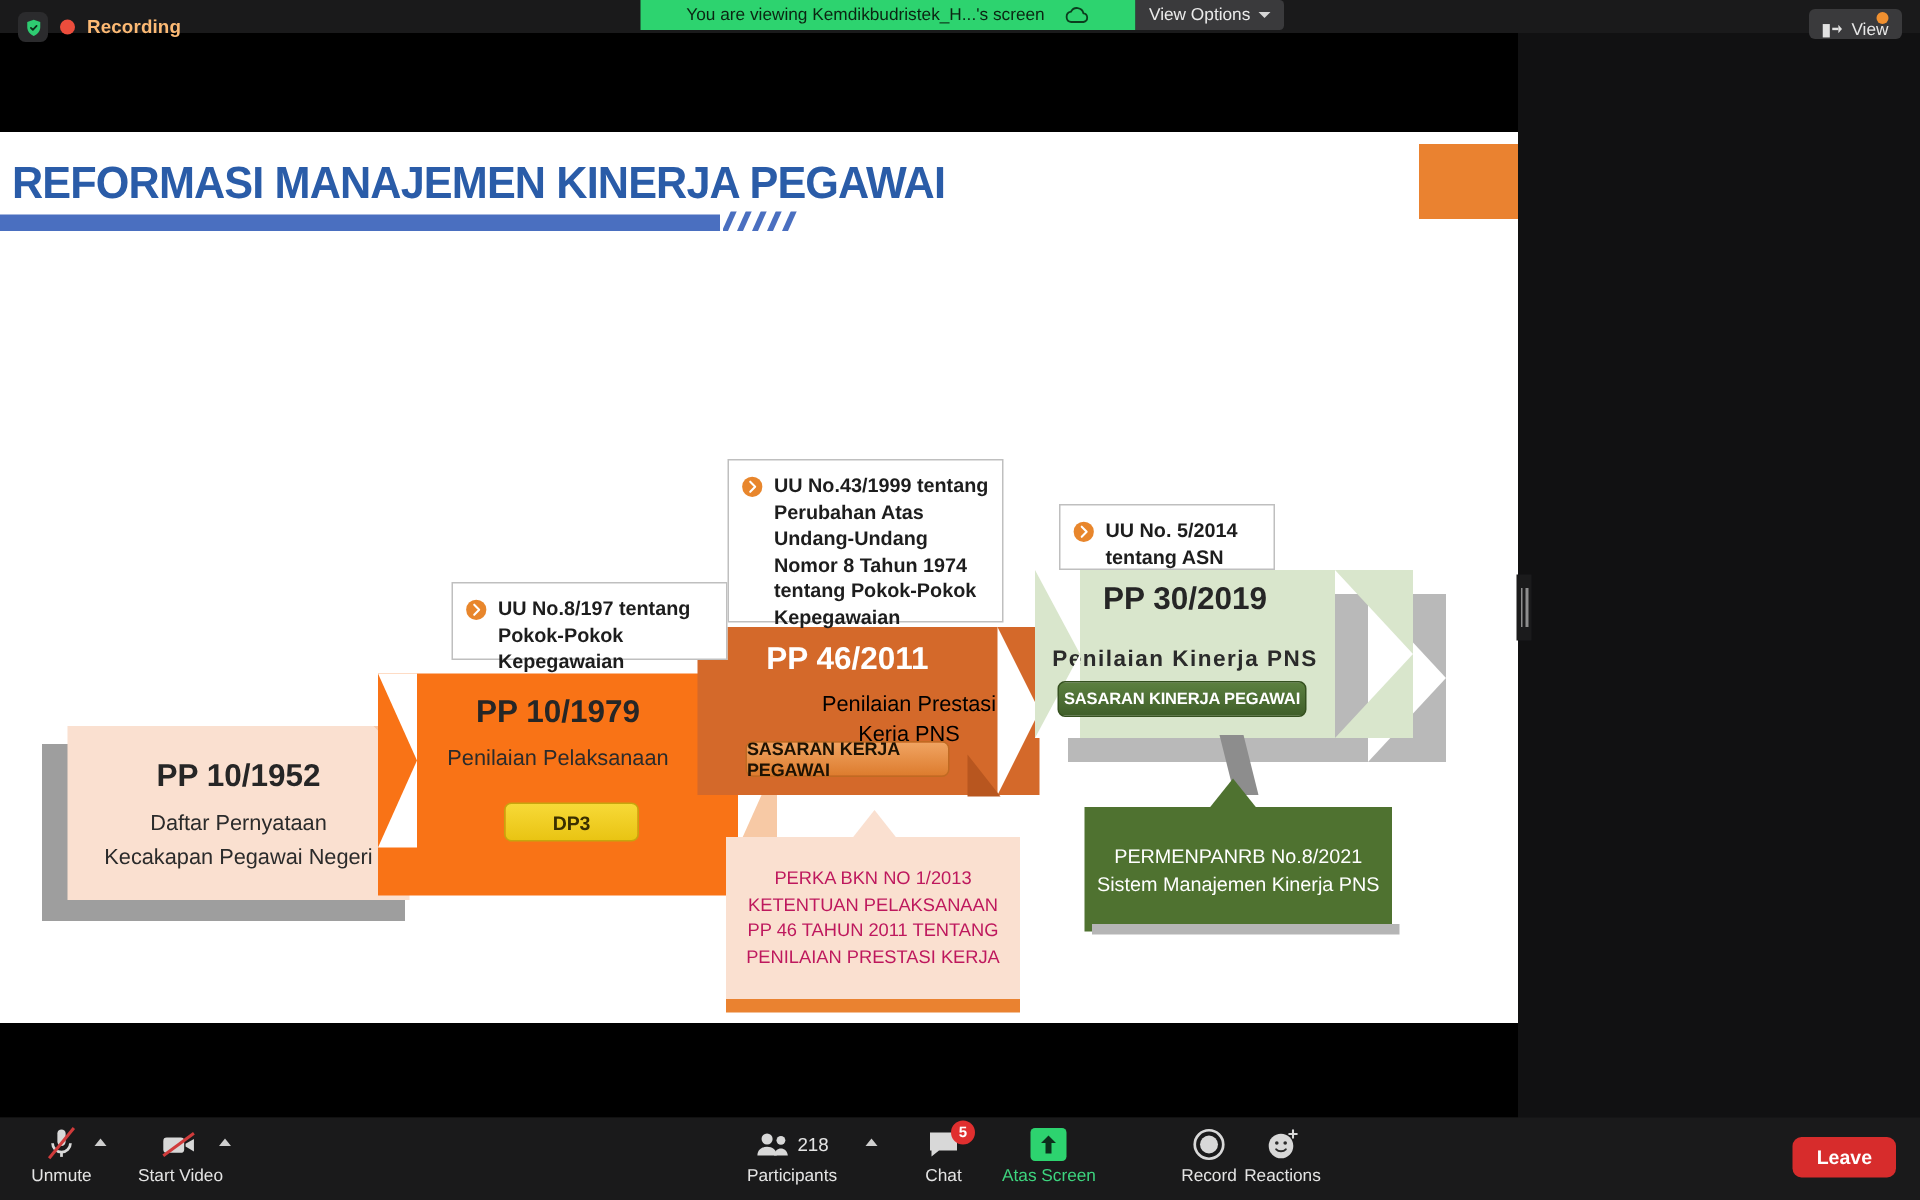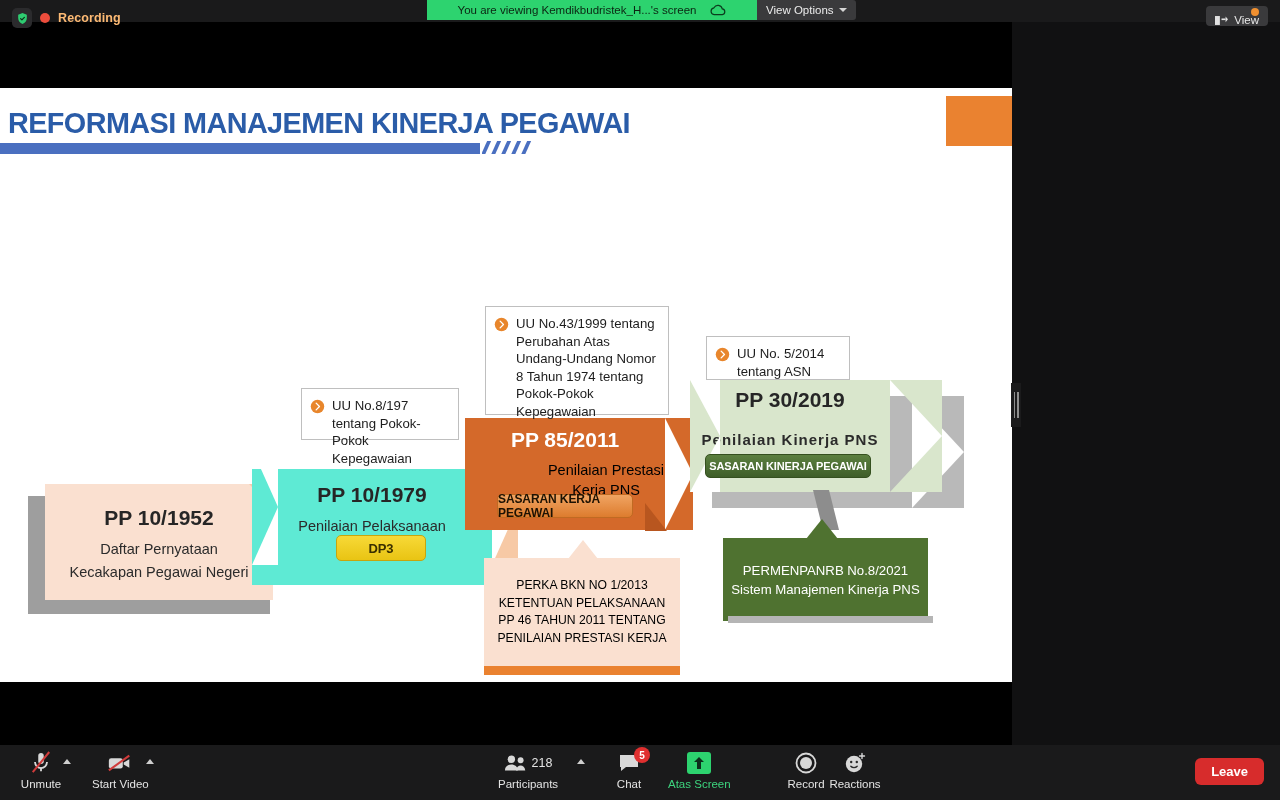--- a/index.html
+++ b/index.html
@@ -102,23 +102,22 @@
     position: absolute; left: 249px; top: 396px;
     width: 0; height: 0;
     border-top: 24px solid #f5c9ab; border-left: 24px solid transparent;
   }
   .step1-shadow {
     position: absolute; left: 28px; top: 408px; width: 242px; height: 118px;
     background: #9e9e9e;
   }
 
   .step2 {
-    position: absolute; left: 252px; top: 361px; width: 240px; height: 116px;
-    background: #5eead4;
-    margin-top: 20px;
+    position: absolute; left: 252px; top: 361px; width: 240px; height: 148px;
+    background: #f97316;
   }
   .step2-tip {
     position: absolute; left: 492px; top: 361px;
     width: 0; height: 0;
     border-top: 58px solid #f7c9a5; border-bottom: 58px solid #f7c9a5;
     border-left: 26px solid transparent;
   }
   .step2-tail {
     position: absolute; left: 252px; top: 361px;
     width: 0; height: 0;
@@ -201,46 +200,46 @@
     left: 705px; top: 366px; width: 166px; height: 24px;
     background: linear-gradient(180deg,#5c8040,#3f5e29);
     border: 1px solid #35501f;
     color: #ffffff; font-size: 11px;
   }
 
   
   .note {
     position: absolute; background: #ffffff;
     border: 1px solid #bfbfbf;
-    display: flex; gap: 7px; padding: 8px 9px 8px 8px;
+    display: flex; gap: 7px; padding: 8px 9px 8px 8px; font-weight: bold;
   }
   .note-txt { font-size: 13.2px; color: #1d1d1d; line-height: 17.5px; }
   .arrow-ico { flex: 0 0 auto; margin-top: 2px; }
 
-  .note1 { left: 301px; top: 300px; width: 158px; height: 52px; }
+  .note1 { left: 301px; top: 300px; width: 184px; height: 52px; }
   .note2 { left: 485px; top: 218px; width: 184px; height: 109px; }
   .note3 { left: 706px; top: 248px; width: 144px; height: 44px; }
 
   
   .perka {
     position: absolute; left: 484px; top: 470px; width: 196px; height: 108px;
     background: #fae0d0;
     display: flex; align-items: center; justify-content: center;
   }
   .perka-bar {
     position: absolute; left: 484px; top: 578px; width: 196px; height: 9px;
     background: #ea8230;
   }
   .perka-tip {
     position: absolute; left: 568px; top: 452px; width: 0; height: 0;
     border-bottom: 19px solid #fae0d0;
     border-left: 15px solid transparent; border-right: 15px solid transparent;
   }
   .perka-txt {
-    text-align: center; font-size: 12.2px; color: #000000; line-height: 17.5px;
+    text-align: center; font-size: 12.2px; color: #be185d; line-height: 17.5px;
     padding: 0 6px;
   }
 
   .permen {
     position: absolute; left: 723px; top: 450px; width: 205px; height: 83px;
     background: #4f7230;
     display: flex; align-items: center; justify-content: center;
   }
   .permen-tip {
     position: absolute; left: 806px; top: 431px; width: 0; height: 0;
@@ -367,21 +366,21 @@
 
       <div class="step2">
         <div class="step-code" style="top:14px">PP 10/1979</div>
         <div class="step-sub" style="top:47px">Penilaian  Pelaksanaan</div>
       </div>
       <div class="step2-tip"></div>
       <div class="step2-tail"></div>
       <div class="pill-btn pill-dp3">DP3</div>
 
       <div class="step3">
-        <div class="step-code light" style="top:10px">PP 85/2011</div>
+        <div class="step-code light" style="top:10px">PP 46/2011</div>
         <div class="step-sub light" style="top:42px">Penilaian  Prestasi</div>
         <div class="step-sub light" style="top:62px">Kerja PNS</div>
       </div>
       <div class="step3-tip"></div>
       <div class="step3-fold"></div>
       <div class="pill-btn pill-skp">SASARAN KERJA PEGAWAI</div>
 
       <div class="step4-shadow"></div>
       <div class="step4-shadow-tip"></div>
       <div class="step4">

